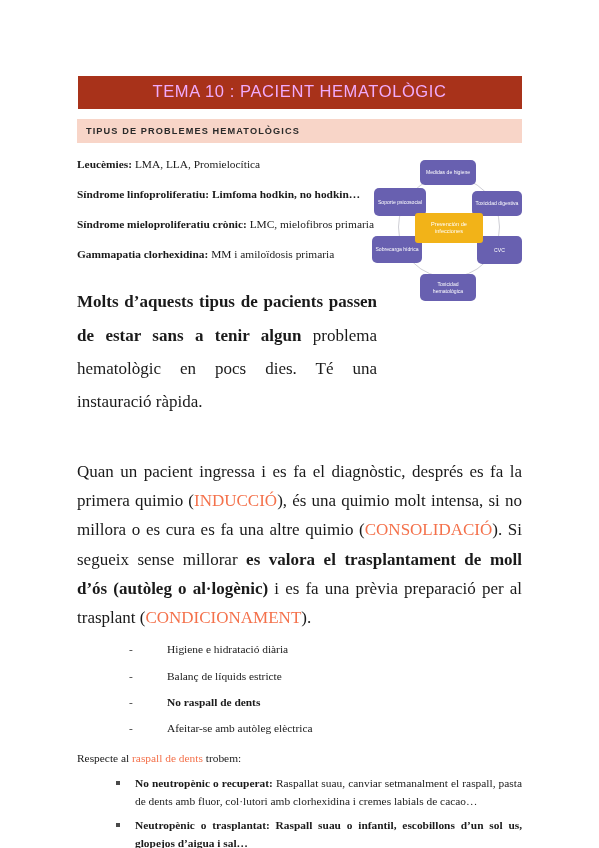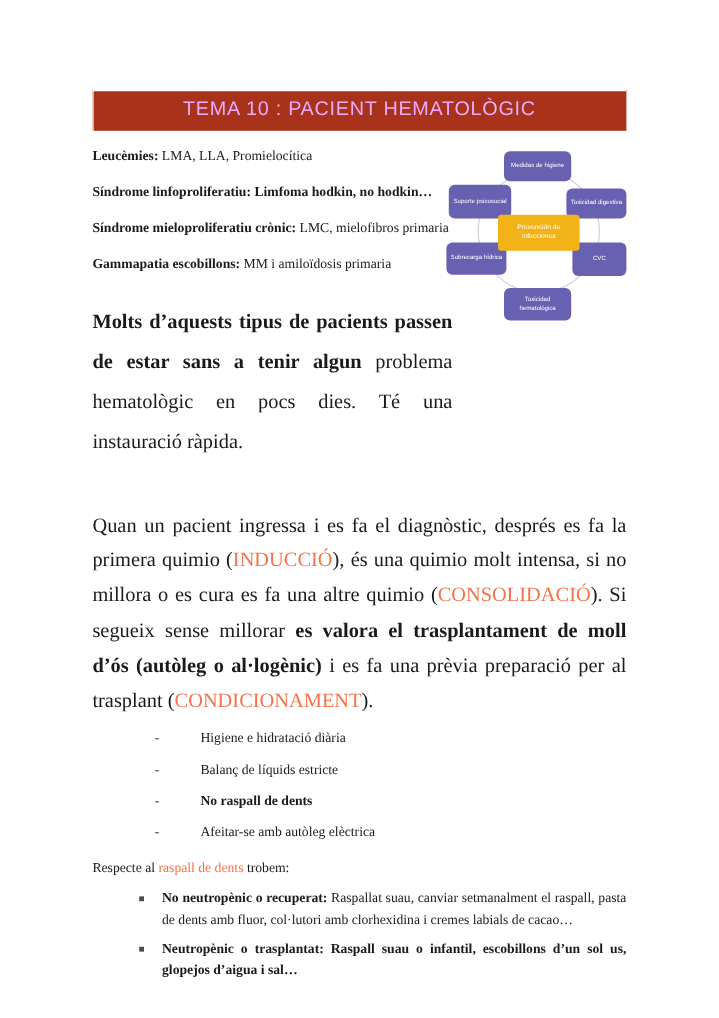--- a/index.html
+++ b/index.html
@@ -190,34 +190,37 @@
 </head>
 <body>
 
 <div class="page">
   <div class="content">
 
     <div class="title-bar">
       <span>TEMA 10 : PACIENT HEMATOLÒGIC</span>
     </div>
 
+    <div class="section-bar" style="margin-top:10px;">
+      <span>TIPUS DE PROBLEMES HEMATOLÒGICS</span>
+    </div>
 
     <div class="sec1">
       <div class="sec1-text">
         <p class="defline">
           <b>Leucèmies:</b><span> LMA, LLA, Promielocítica</span>
         </p>
         <p class="defline">
           <b>Síndrome linfoproliferatiu:</b><b> Limfoma hodkin, no hodkin…</b>
         </p>
         <p class="defline">
           <b>Síndrome mieloproliferatiu crònic:</b><span> LMC, mielofibros primaria</span>
         </p>
         <p class="defline">
-          <b>Gammapatia escobillons:</b><span> MM i amiloïdosis primaria</span>
+          <b>Gammapatia clorhexidina:</b><span> MM i amiloïdosis primaria</span>
         </p>
       </div>
 
       <div class="figure">
         <div class="ring"></div>
         <div class="node n-top">
           <span>Medidas de higiene</span>
         </div>
         <div class="node n-tr">
           <span>Toxicidad digestiva</span>

